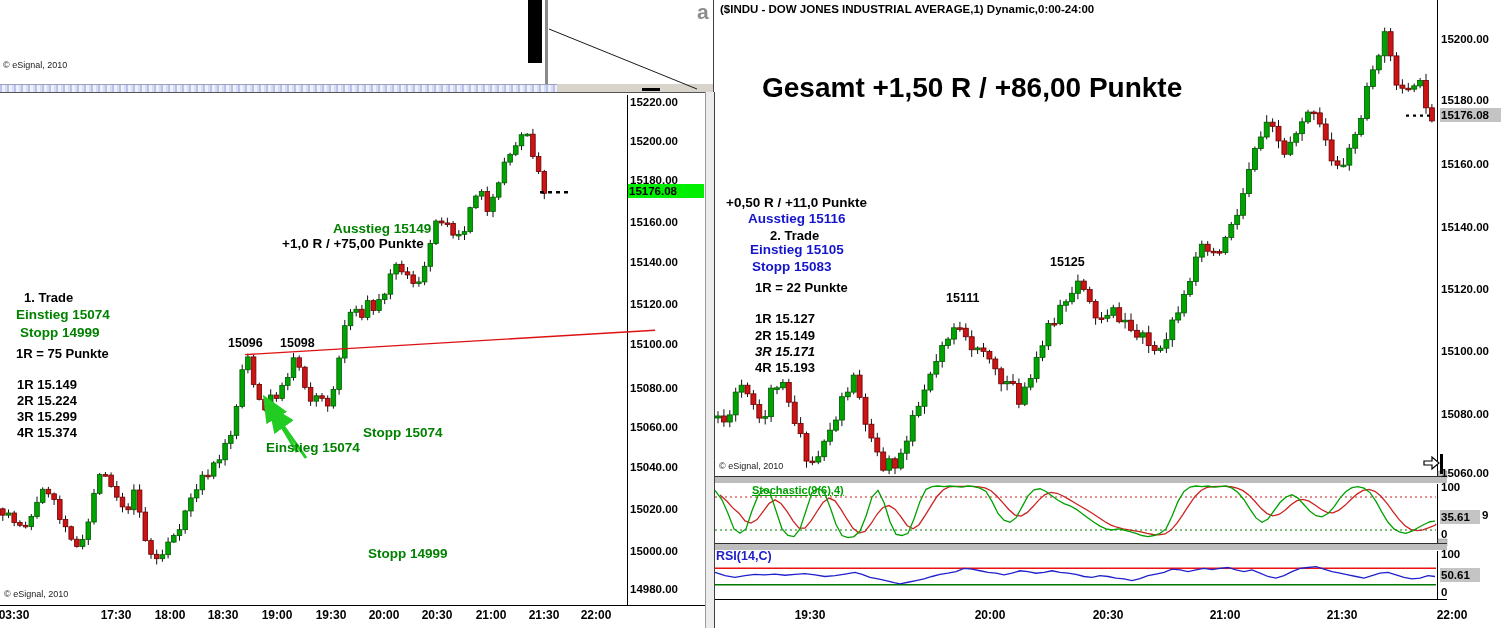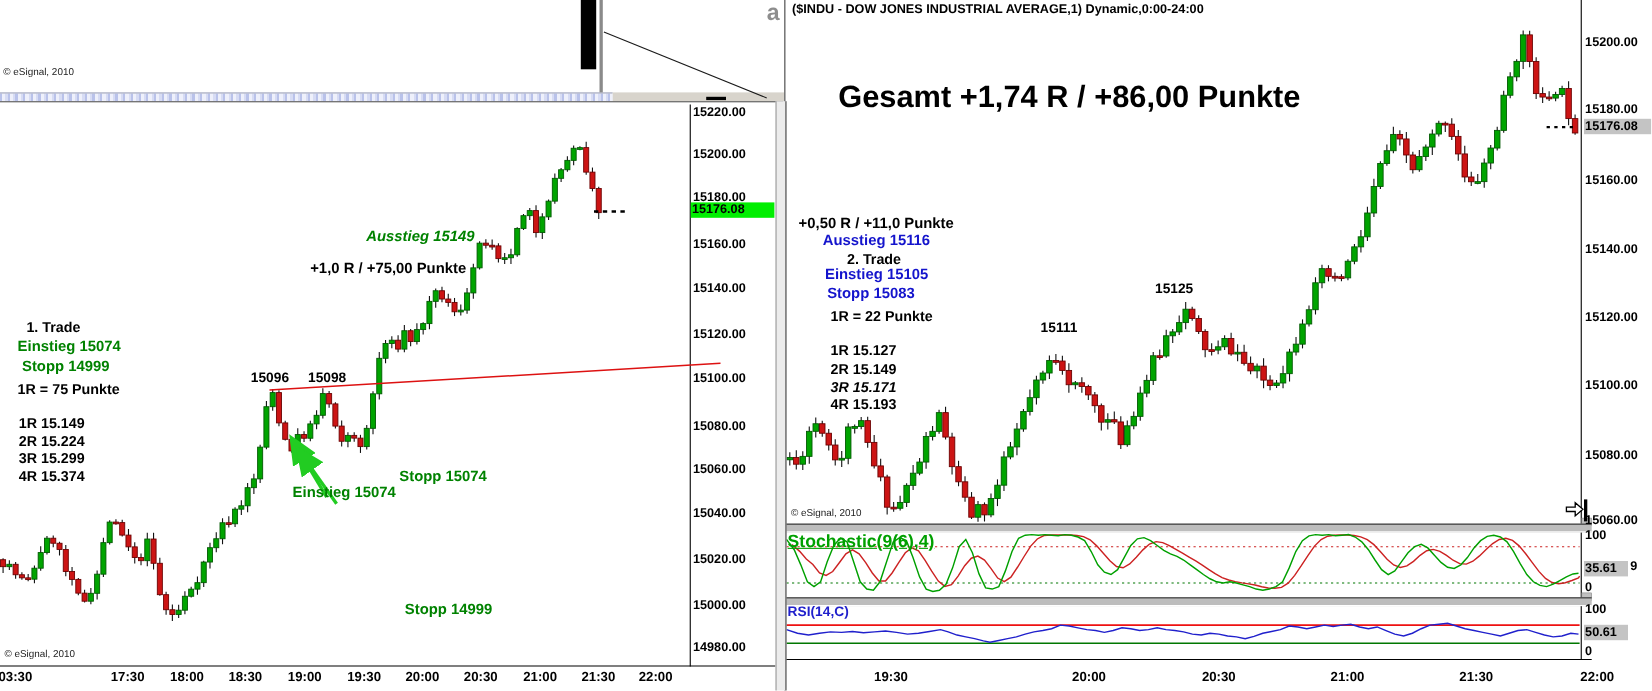--- a/index.html
+++ b/index.html
@@ -37,21 +37,21 @@
   <div class="copy" style="left:3px;top:60px;z-index:2;">© eSignal, 2010</div>
   <div class="stripe"></div>
   <div class="abs" style="left:557px;top:84px;width:156px;height:9px;background:#d8d4cc;z-index:1;"></div>
   <div class="abs" style="left:642px;top:88px;width:18px;height:3px;background:#000;z-index:2;"></div>
   <div class="lbl" style="left:697px;top:0px;font-size:21px;color:#8d8d8d;z-index:8;">a</div>
 
   <div class="abs" style="left:0;top:92px;width:712px;height:536px;background:#fff;z-index:2;border-top:1px solid #555;"></div>
   <div class="abs" style="left:705px;top:92px;width:8px;height:536px;background:#ececec;border-left:1px solid #9a9a9a;border-right:1px solid #404040;z-index:5;"></div>
   <div class="copy txt" style="left:4px;top:589px;">© eSignal, 2010</div>
 
-  <div class="lbl sz14 green txt" style="left:333px;top:207px;font-style:italic;">Ausstieg 15149</div>
+  <div class="lbl sz14 green txt" style="left:333px;top:221px;">Ausstieg 15149</div>
   <div class="lbl sz14 txt" style="left:282px;top:236px;">+1,0 R / +75,00 Punkte</div>
   <div class="lbl sz13 txt" style="left:24px;top:290px;">1. Trade</div>
   <div class="lbl sz14 green txt" style="left:16px;top:307px;">Einstieg 15074</div>
   <div class="lbl sz14 green txt" style="left:20px;top:325px;">Stopp 14999</div>
   <div class="lbl sz13 txt" style="left:16px;top:346px;">1R = 75 Punkte</div>
   <div class="lbl sz13 txt" style="left:17px;top:377px;">1R 15.149</div>
   <div class="lbl sz13 txt" style="left:17px;top:393px;">2R 15.224</div>
   <div class="lbl sz13 txt" style="left:17px;top:409px;">3R 15.299</div>
   <div class="lbl sz13 txt" style="left:17px;top:425px;">4R 15.374</div>
   <div class="lbl sz12 txt" style="left:228px;top:336px;">15096</div>
@@ -86,40 +86,40 @@
       <div class="time-lbl" style="left: 331px; top: 2px;">19:30</div>
       <div class="time-lbl" style="left: 384px; top: 2px;">20:00</div>
       <div class="time-lbl" style="left: 437px; top: 2px;">20:30</div>
       <div class="time-lbl" style="left: 491px; top: 2px;">21:00</div>
       <div class="time-lbl" style="left: 544px; top: 2px;">21:30</div>
       <div class="time-lbl" style="left: 596px; top: 2px;">22:00</div>
     </div>
 
   <div class="abs" style="left:713px;top:0;width:789px;height:628px;background:#fff;z-index:2;border-left:1px solid #404040;"></div>
   <div class="lbl title-lbl txt" style="left:720px;top:3px;text-align:center;">($INDU - DOW JONES INDUSTRIAL AVERAGE,1) Dynamic,0:00-24:00</div>
-  <div class="lbl headline txt" style="left:762px;top:72px;">Gesamt +1,74 R / +86,00 Punkte</div>
+  <div class="lbl headline txt" style="left:762px;top:72px;">Gesamt +1,50 R / +86,00 Punkte</div>
   <div class="copy txt" style="left:719px;top:461px;">© eSignal, 2010</div>
 
   <div class="lbl sz14 txt" style="left:726px;top:195px;">+0,50 R / +11,0 Punkte</div>
   <div class="lbl sz14 blue txt" style="left:748px;top:211px;">Ausstieg 15116</div>
   <div class="lbl sz13 txt" style="left:770px;top:228px;">2. Trade</div>
   <div class="lbl sz14 blue txt" style="left:750px;top:242px;">Einstieg 15105</div>
   <div class="lbl sz14 blue txt" style="left:752px;top:259px;">Stopp 15083</div>
   <div class="lbl sz13 txt" style="left:755px;top:280px;">1R = 22 Punkte</div>
   <div class="lbl sz13 txt" style="left:755px;top:311px;">1R 15.127</div>
   <div class="lbl sz13 txt" style="left:755px;top:328px;">2R 15.149</div>
   <div class="lbl sz13 txt" style="left:755px;top:344px;font-style:italic;">3R 15.171</div>
   <div class="lbl sz13 txt" style="left:755px;top:360px;">4R 15.193</div>
   <div class="lbl sz12 txt" style="left:946px;top:291px;">15111</div>
   <div class="lbl sz12 txt" style="left:1050px;top:255px;">15125</div>
 
   <div class="panel-divider" style="top:476px;"></div>
   <div class="panel-divider" style="top:543px;"></div>
 
-  <div class="lbl txt" style="left:716px;top:484px;font-size:16px;color:#00a000;text-decoration:underline;">Stochastic(9(6),4)</div>
+  <div class="lbl txt" style="left:716px;top:484px;font-size:11px;color:#00a000;text-decoration:underline;padding-left:36px;">Stochastic(9(6),4)</div>
   <div class="lbl txt" style="left:716px;top:549px;font-size:12.5px;color:#2020cc;">RSI(14,C)</div>
 
   <div class="abs" style="left:1438px;top:0;width:64px;height:600px;z-index:4;" id="right-axis">
       <div class="axis-lbl" style="left: 3px; top: 33px;">15200.00</div>
       <div class="axis-lbl" style="left: 3px; top: 94px;">15180.00</div>
       <div class="axis-lbl" style="left: 3px; top: 158px;">15160.00</div>
       <div class="axis-lbl" style="left: 3px; top: 221px;">15140.00</div>
       <div class="axis-lbl" style="left: 3px; top: 283px;">15120.00</div>
       <div class="axis-lbl" style="left: 3px; top: 345px;">15100.00</div>
       <div class="axis-lbl" style="left: 3px; top: 408px;">15080.00</div>

